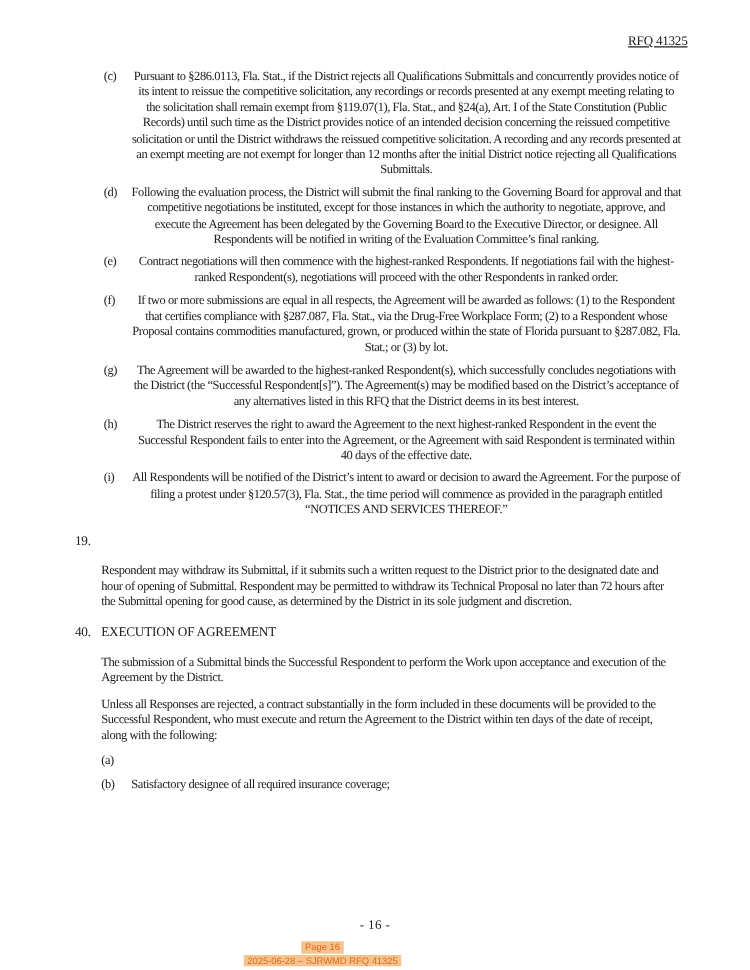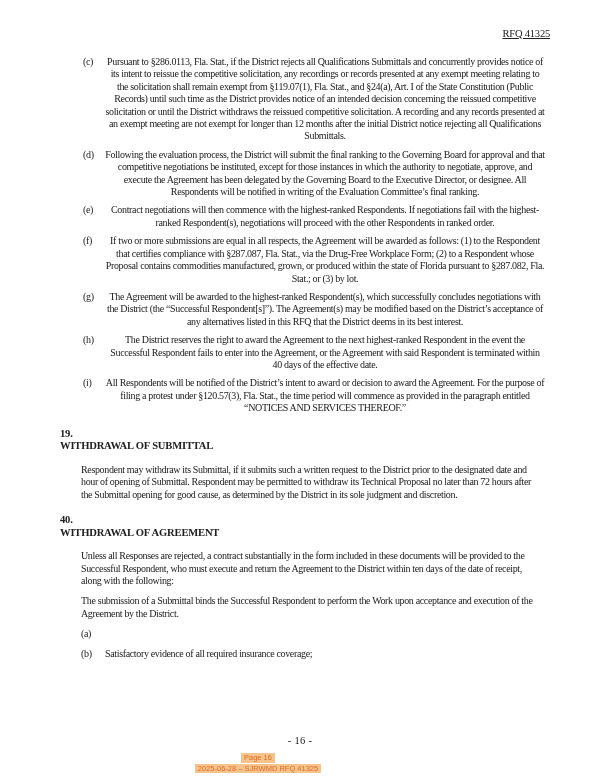--- a/index.html
+++ b/index.html
@@ -44,25 +44,24 @@
     width: 22px;
   }
   .lettered-item .txt {
     flex: 1;
     max-width: 440px;
     text-align: center;
   }
   .section-heading {
     display: flex;
     margin: 13px 0 11px 0;
-    font-weight: bold;
+    font-weight: normal;
     font-size: 10.6px;
     line-height: 12.6px;
     letter-spacing: -0.2px;
-    flex-direction: column;
   }
   .section-heading .num {
     flex: none;
     width: 21px;
   }
   .body-para {
     margin: 0 0 8px 21px;
     max-width: 462px;
     font-size: 10px;
     line-height: 12.4px;
@@ -150,41 +149,40 @@
       <span class="txt">The District reserves the right to award the Agreement to the next highest-ranked Respondent in the event the Successful Respondent fails to enter into the Agreement, or the Agreement with said Respondent is terminated within 40 days of the effective date.</span>
     </div>
 
     <div class="lettered-item">
       <span class="lbl">(i)</span>
       <span class="txt">All Respondents will be notified of the District’s intent to award or decision to award the Agreement. For the purpose of filing a protest under §120.57(3), Fla. Stat., the time period will commence as provided in the paragraph entitled “NOTICES AND SERVICES THEREOF.”</span>
     </div>
 
     <div class="section-heading">
       <span class="num">19.</span>
-      <span class="ttl">WITHDRAWAL OF SUBMITTAL</span>
     </div>
 
     <p class="body-para">Respondent may withdraw its Submittal, if it submits such a written request to the District prior to the designated date and hour of opening of Submittal. Respondent may be permitted to withdraw its Technical Proposal no later than 72 hours after the Submittal opening for good cause, as determined by the District in its sole judgment and discretion.</p>
 
     <div class="section-heading">
       <span class="num">40.</span>
-      <span class="ttl">WITHDRAWAL OF AGREEMENT</span>
+      <span class="ttl">EXECUTION OF AGREEMENT</span>
     </div>
 
+    <p class="body-para">The submission of a Submittal binds the Successful Respondent to perform the Work upon acceptance and execution of the Agreement by the District.</p>
+
     <p class="body-para">Unless all Responses are rejected, a contract substantially in the form included in these documents will be provided to the Successful Respondent, who must execute and return the Agreement to the District within ten days of the date of receipt, along with the following:</p>
-
-    <p class="body-para">The submission of a Submittal binds the Successful Respondent to perform the Work upon acceptance and execution of the Agreement by the District.</p>
 
     <div class="sub-item">
       <span class="lbl">(a)</span>
     </div>
 
     <div class="sub-item">
       <span class="lbl">(b)</span>
-      <span class="txt">Satisfactory evidence of all required insurance coverage;</span>
+      <span class="txt">Satisfactory designee of all required insurance coverage;</span>
     </div>
 
   </div>
 
   <div class="page-number">- 16 -</div>
 
   <div class="stamp">
     <span class="stamp-line">Page 16</span>
     <span class="stamp-line">2025-06-28 – SJRWMD RFQ 41325</span>
   </div>

